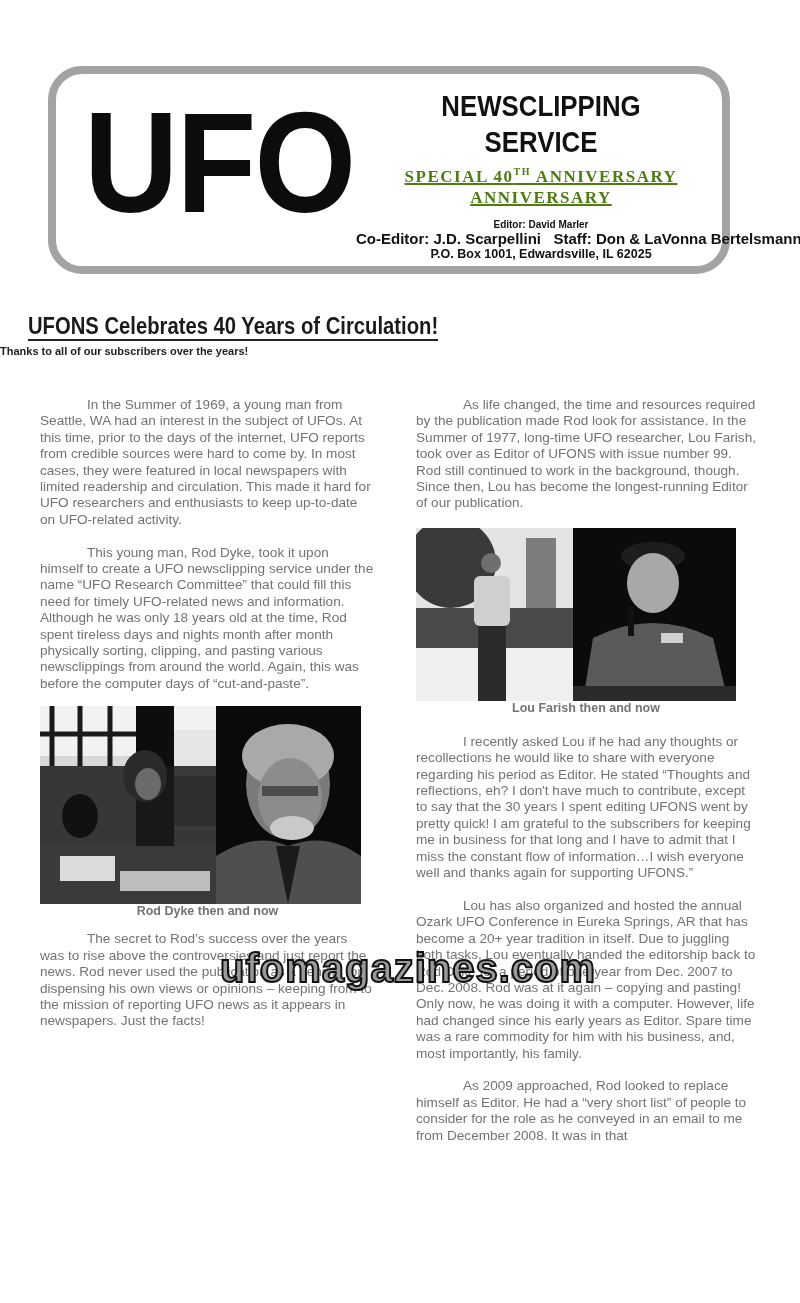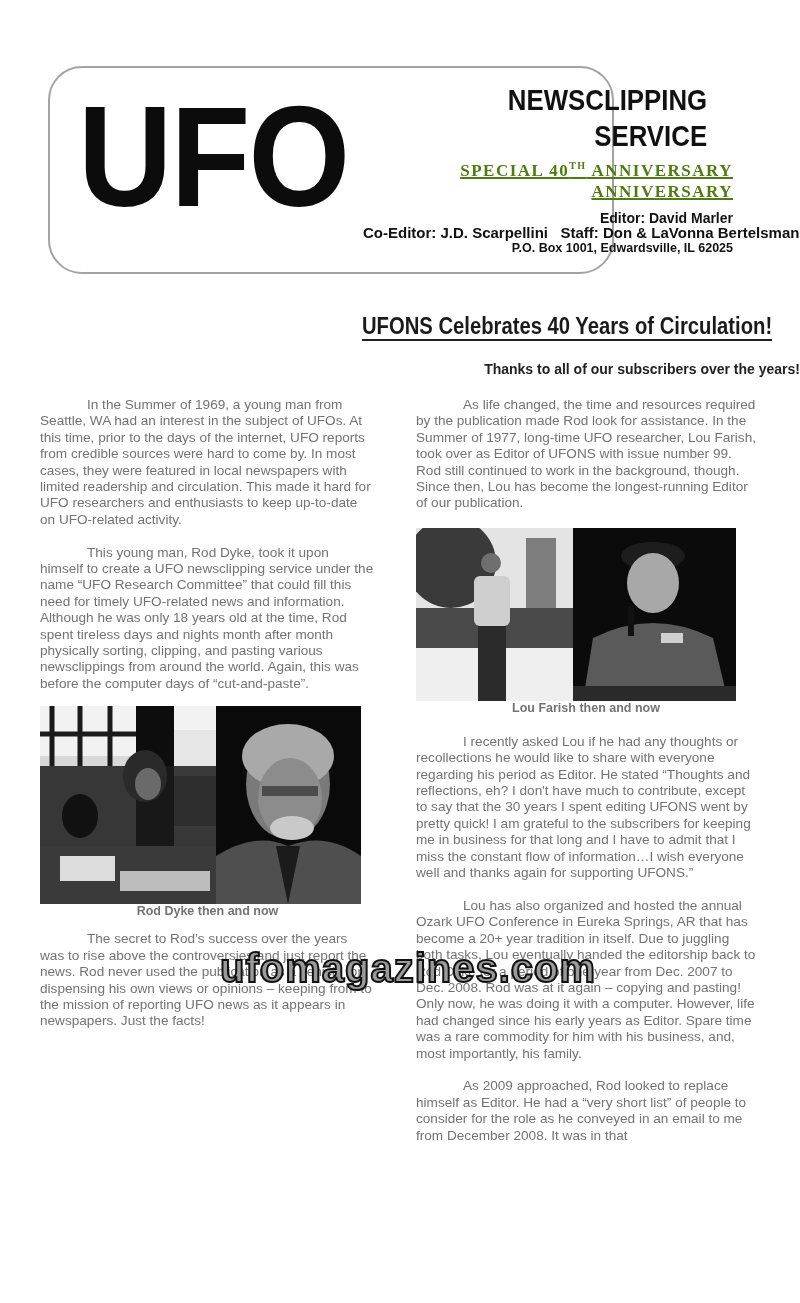--- a/index.html
+++ b/index.html
@@ -1,55 +1,55 @@
 <!DOCTYPE html>
 <html><head>
   <meta charset="utf-8">
   <style>
     html, body { margin: 0; padding: 0; background: #ffffff; }
     body {
       width: 800px; height: 1303px; position: relative; overflow: hidden;
       font-family: "Liberation Sans", sans-serif; color: #111;
     }
     .masthead {
-      position: absolute; left: 48px; top: 66px; width: 566px; height: 208px;
-      border: 2px solid #a3a3a3; border-radius: 34px; box-sizing: border-box;
+      position: absolute; left: 48px; top: 66px; width: 682px; height: 208px;
+      border: 8px solid #a3a3a3; border-radius: 34px; box-sizing: border-box;
     }
     .ufo-logo {
       position: absolute; left: 28px; top: 18px;
       font-family: "Liberation Sans", sans-serif; font-weight: bold;
       font-size: 142px; letter-spacing: -2px; line-height: 1; color: #0c0c0c;
       transform: scaleX(0.92); transform-origin: left top;
     }
     .mast-right {
-      position: absolute; left: 313px; top: 14px; width: 370px; text-align: right;
+      position: absolute; left: 300px; top: 14px; width: 370px; text-align: center;
     }
     .mast-title {
       font-weight: bold; font-size: 30px; line-height: 36px; color: #111;
       transform: scaleX(0.86); transform-origin: center;
     }
     .mast-special {
       font-family: "Liberation Serif", serif; font-weight: bold; color: #4d7c0f;
       font-size: 17px; letter-spacing: 1.5px; line-height: 19px;
       text-decoration: underline; text-decoration-thickness: 2px; margin-top: 2px;
     }
     .mast-special sup { font-size: 10px; }
-    .mast-editor { font-weight: bold; font-size: 14px; margin-top: 10px; line-height: 15px; }
+    .mast-editor { font-weight: bold; font-size: 10px; margin-top: 10px; line-height: 15px; }
     .mast-coeditor { font-weight: bold; font-size: 15px; line-height: 14px; white-space: pre; }
     .mast-address { font-weight: bold; font-size: 12.5px; line-height: 16px; }
 
     .headline {
-      position: absolute; left: 0; width: 800px; top: 313px; text-align: right;
+      position: absolute; left: 0; width: 800px; top: 313px; text-align: left;
     }
     .headline-title {
       display: inline-block; font-weight: bold; font-size: 23px; line-height: 26px;
       color: #1a1a1a; border-bottom: 2px solid #222; transform: scaleX(0.88);
     }
     .headline-sub {
-      font-weight: bold; font-size: 14px; line-height: 16px; margin-top: 20px; color: #222;
+      font-weight: bold; font-size: 11px; line-height: 16px; margin-top: 2px; color: #222;
     }
 
     .col { position: absolute; font-size: 13.6px; line-height: 16.4px; color: #737373; }
     .col p { margin: 0 0 16.4px 0; text-indent: 47px; }
     .col-left { left: 40px; top: 397px; width: 335px; }
     .col-right { left: 416px; top: 397px; width: 340px; }
 
     .photo-pair { display: flex; height: 198px; margin: 0; }
     .photo { position: relative; overflow: hidden; }
     .caption { font-weight: bold; font-size: 12.5px; text-align: center; line-height: 15px; margin-bottom: 12px; }

